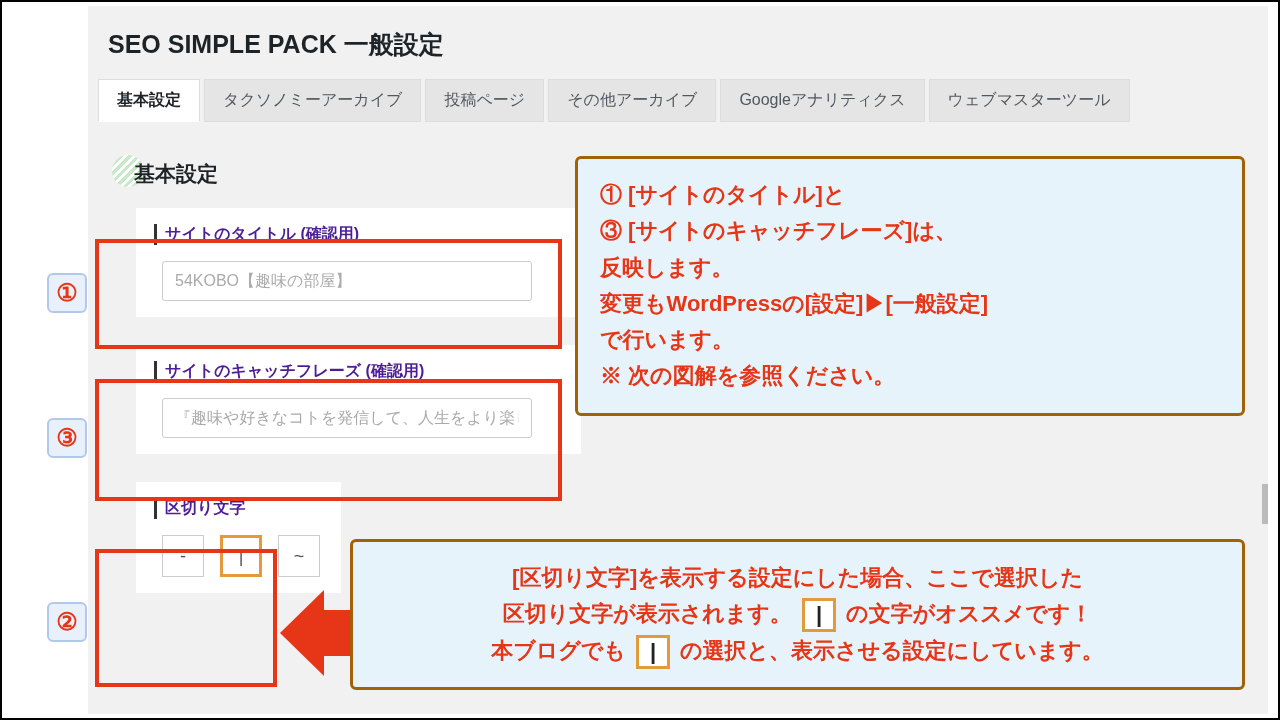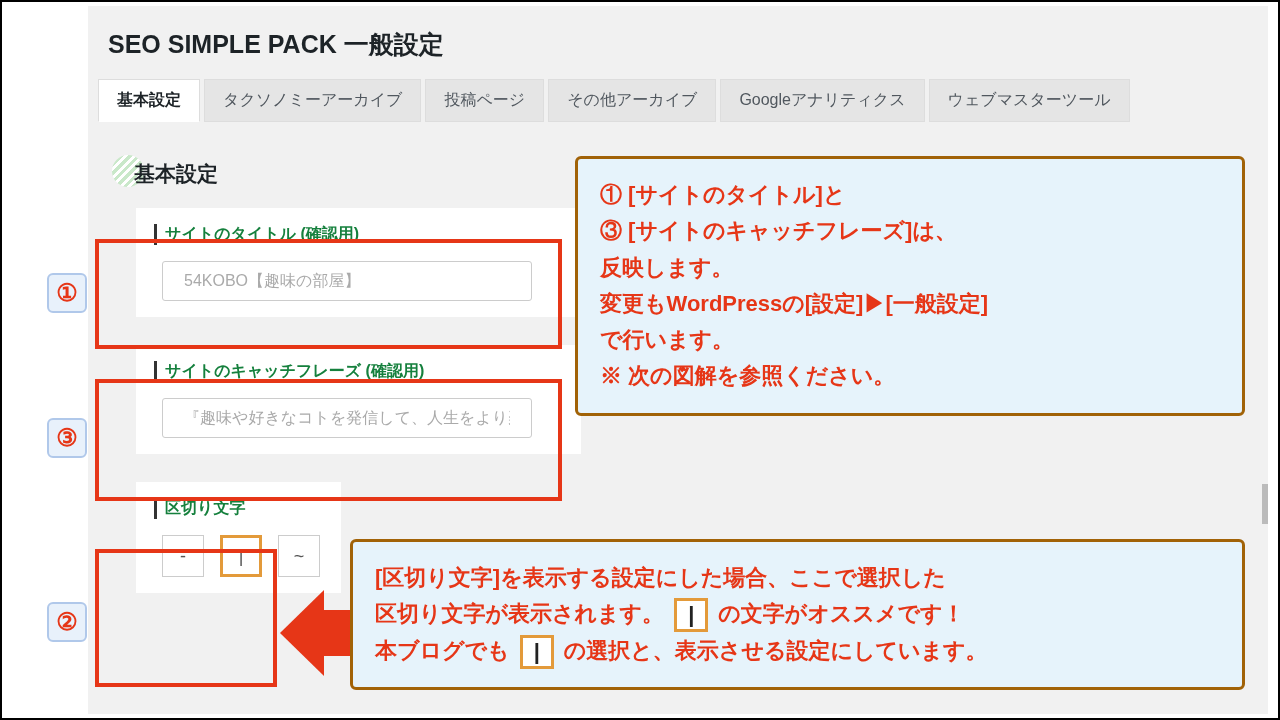--- a/index.html
+++ b/index.html
@@ -76,28 +76,28 @@
   .panel {
     background: #fff;
     margin: 0 16px 28px 48px;
     padding: 16px 18px;
     width: 445px;
     position: relative;
   }
   .panel-label {
     font-size: 16px;
     font-weight: 600;
-    color: #15803d;
+    color: #4c1d95;
     border-left: 3px solid #333;
     padding-left: 8px;
     margin-bottom: 16px;
   }
   .field-input {
     width: 370px;
-    padding: 10px 21px;
+    padding: 10px 12px;
     border: 1px solid #ccc;
     border-radius: 3px;
     font-size: 16px;
     color: #aaa;
     background: #fff;
     margin-left: 8px;
   }
   .red-box {
     position: absolute;
     border: 4px solid #e63617;
@@ -268,21 +268,21 @@
   <div>変更もWordPressの[設定]▶[一般設定]</div>
   <div>で行います。</div>
   <div>※ 次の図解を参照ください。</div>
 </div>
 
 <div class="red-arrow">
   <div class="head"></div>
   <div class="shaft"></div>
 </div>
 
-<div class="callout" style="left:350px; top:539px; width:895px;">
+<div class="callout" style="left:350px; top:539px; width:895px;text-align:center;">
   <div>[区切り文字]を表示する設定にした場合、ここで選択した</div>
   <div>
     <span>区切り文字が表示されます。</span>
     <span class="pipe-box">|</span>
     <span> の文字がオススメです！</span>
   </div>
   <div>
     <span>本ブログでも </span>
     <span class="pipe-box">|</span>
     <span> の選択と、表示させる設定にしています。</span>

